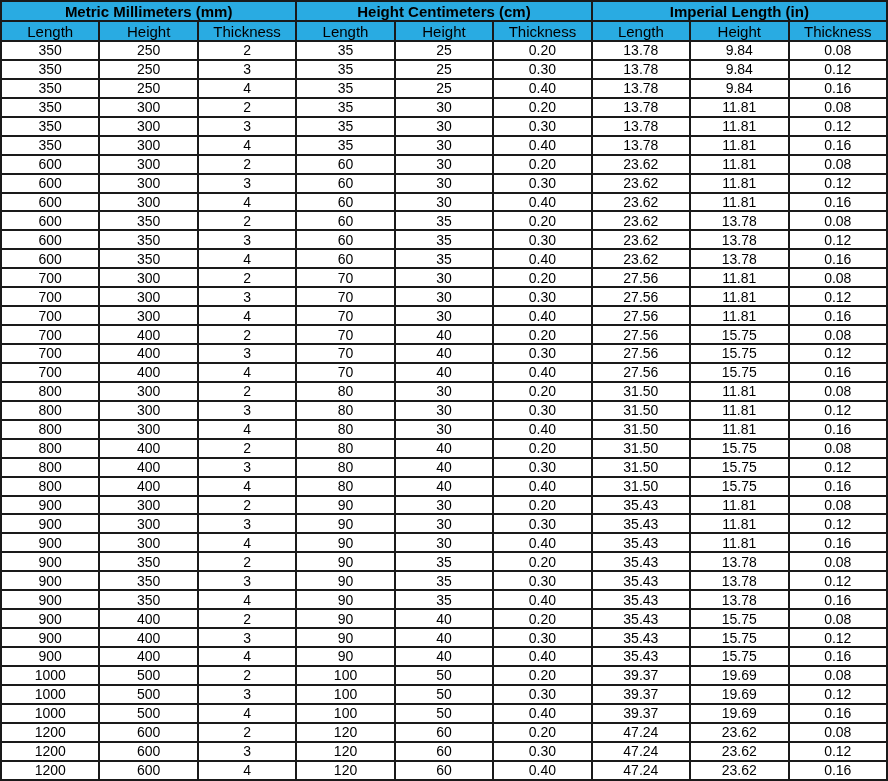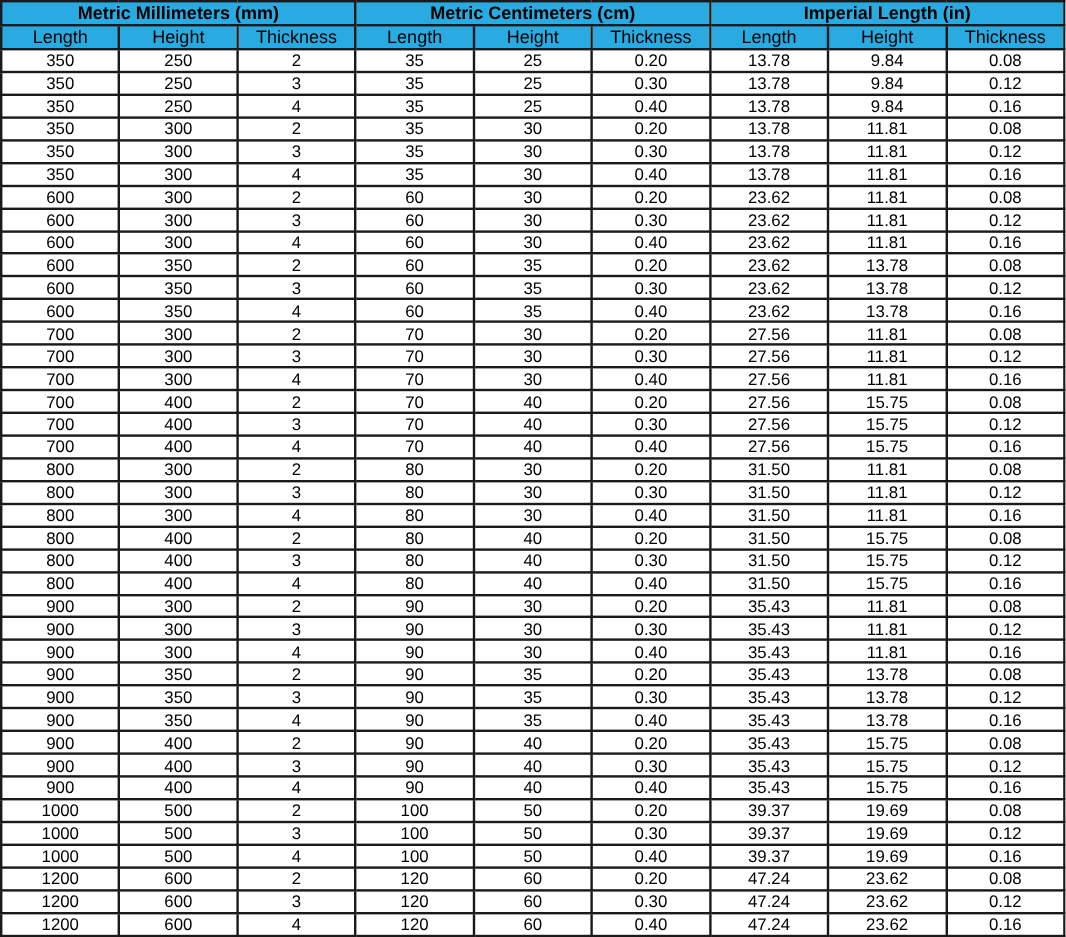--- a/index.html
+++ b/index.html
@@ -57,21 +57,21 @@
     <col style="width:11.111%">
       <col style="width:11.111%">
       <col style="width:11.111%">
     <col style="width:11.111%">
       <col style="width:11.111%">
       <col style="width:11.112%">
   </colgroup>
   <thead>
     <tr>
       <th class="group" colspan="3">Metric Millimeters (mm)</th>
-      <th class="group" colspan="3">Metric Centimeters (cm)</th>
+      <th class="group" colspan="3">Height Centimeters (cm)</th>
       <th class="group" colspan="3">Imperial Length (in)</th>
     </tr>
     <tr>
       <th class="colhead">Length</th>
       <th class="colhead">Height</th>
       <th class="colhead">Thickness</th>
       <th class="colhead">Length</th>
       <th class="colhead">Height</th>
       <th class="colhead">Thickness</th>
       <th class="colhead">Length</th>

